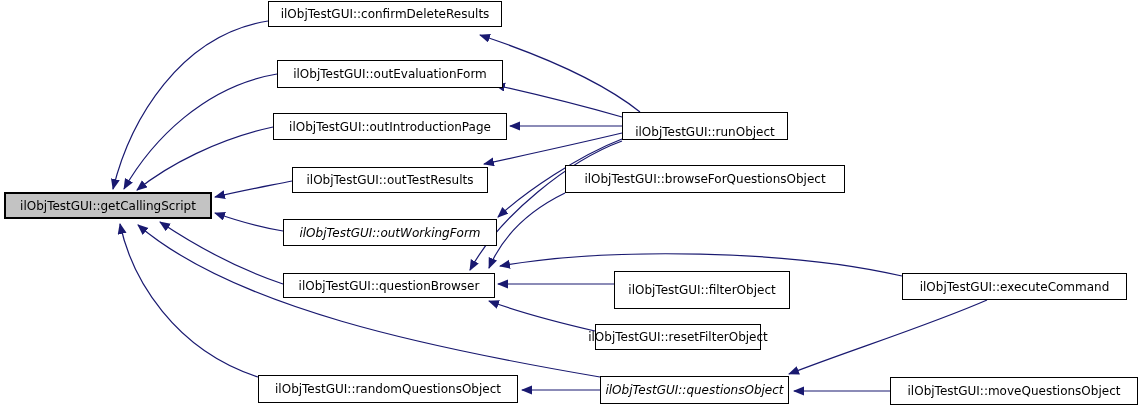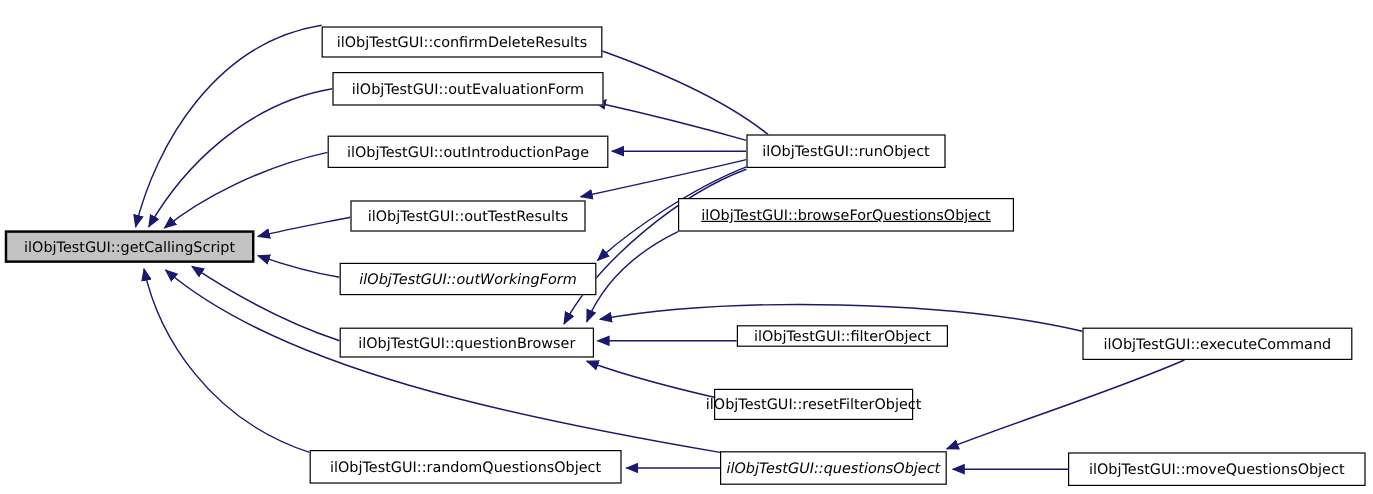--- a/index.html
+++ b/index.html
@@ -48,48 +48,48 @@
         <path class="edge" d="M902,276 C790,250 610,247 500,266" stroke="#191970" marker-end="url(#arrow)"></path>
         <path class="edge" d="M987,300 C930,325 845,352 789,374" stroke="#191970" marker-end="url(#arrow)"></path>
         <path class="edge" d="M890,391 L794,391" stroke="#191970" marker-end="url(#arrow)"></path>
         <path class="edge" d="M600,390 L522,390" stroke="#191970" marker-end="url(#arrow)"></path>
       </g>
   </svg>
   <div id="node-group">
       <div class="node highlight" style="left: 4px; top: 192px; width: 208px; height: 27px; justify-content: center;">
         <span>ilObjTestGUI::getCallingScript</span>
       </div>
-      <div class="node" style="left: 268px; top: 22px; width: 234px; height: 26px;">
+      <div class="node" style="left: 268px; top: 1px; width: 234px; height: 26px;">
         <span>ilObjTestGUI::confirmDeleteResults</span>
       </div>
       <div class="node" style="left: 277px; top: 60px; width: 226px; height: 28px;">
         <span>ilObjTestGUI::outEvaluationForm</span>
       </div>
       <div class="node" style="left: 273px; top: 113px; width: 234px; height: 27px;">
         <span>ilObjTestGUI::outIntroductionPage</span>
       </div>
       <div class="node" style="left: 292px; top: 167px; width: 196px; height: 26px;">
         <span>ilObjTestGUI::outTestResults</span>
       </div>
       <div class="node" style="left: 283px; top: 219px; width: 214px; height: 27px; font-style: italic;">
         <span>ilObjTestGUI::outWorkingForm</span>
       </div>
       <div class="node" style="left: 283px; top: 273px; width: 212px; height: 25px;">
         <span>ilObjTestGUI::questionBrowser</span>
       </div>
       <div class="node" style="left: 258px; top: 375px; width: 260px; height: 28px;">
         <span>ilObjTestGUI::randomQuestionsObject</span>
       </div>
-      <div class="node" style="left: 622px; top: 112px; width: 166px; height: 28px;">
+      <div class="node" style="left: 622px; top: 112px; width: 166px; height: 28px; align-items: flex-end;">
         <span>ilObjTestGUI::runObject</span>
       </div>
-      <div class="node" style="left: 565px; top: 165px; width: 280px; height: 28px; text-decoration: underline;">
+      <div class="node" style="left: 565px; top: 165px; width: 280px; height: 28px;">
         <span>ilObjTestGUI::browseForQuestionsObject</span>
       </div>
-      <div class="node" style="left: 614px; top: 271px; width: 176px; height: 18px;">
+      <div class="node" style="left: 614px; top: 271px; width: 176px; height: 38px;">
         <span>ilObjTestGUI::filterObject</span>
       </div>
       <div class="node" style="left: 595px; top: 324px; width: 166px; height: 26px;">
         <span>ilObjTestGUI::resetFilterObject</span>
       </div>
       <div class="node" style="left: 600px; top: 376px; width: 189px; height: 28px; font-style: italic;">
         <span>ilObjTestGUI::questionsObject</span>
       </div>
       <div class="node" style="left: 902px; top: 273px; width: 225px; height: 27px;">
         <span>ilObjTestGUI::executeCommand</span>

